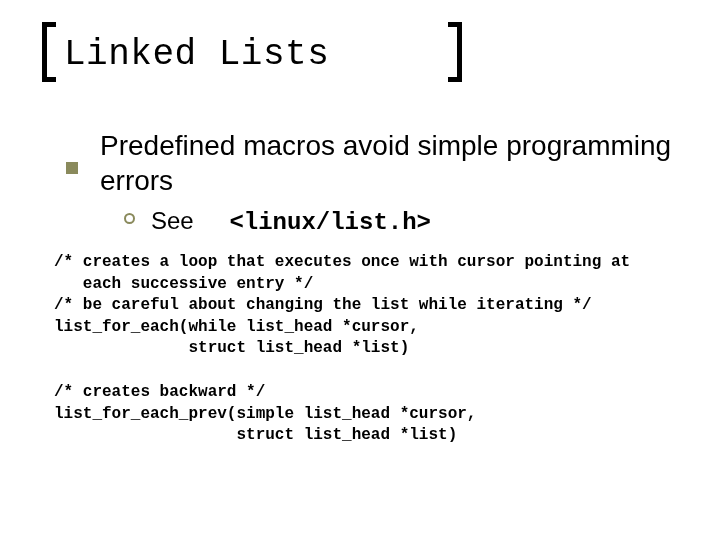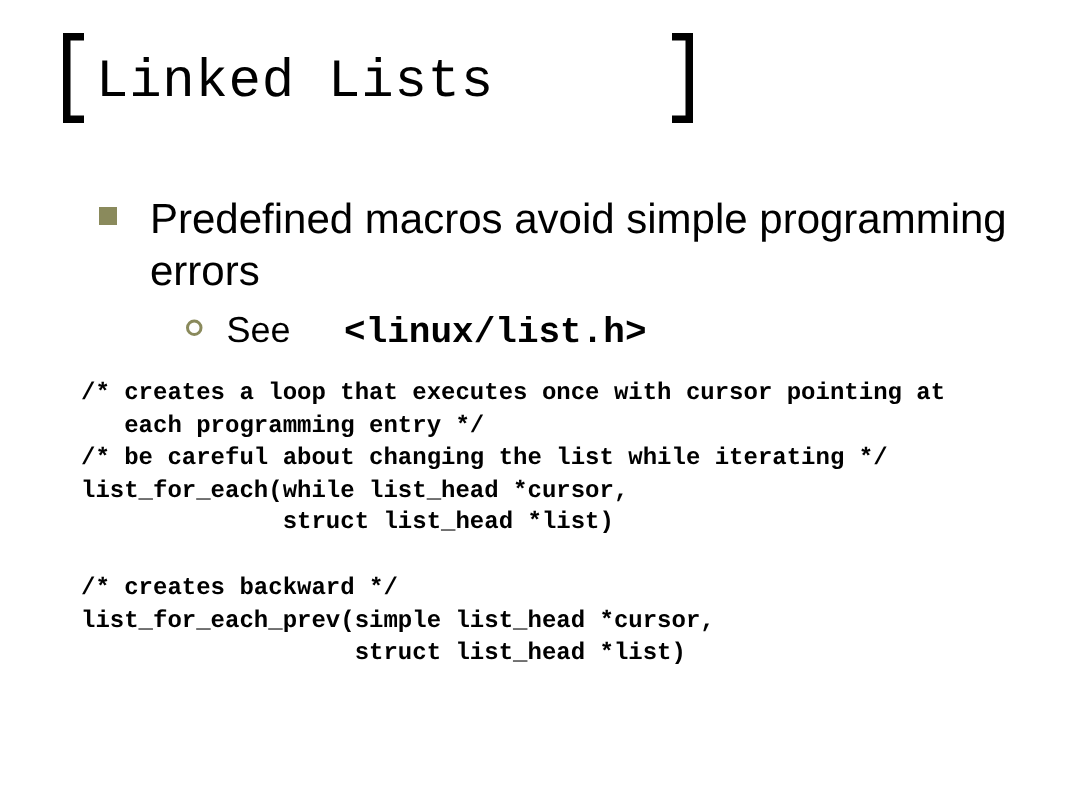--- a/index.html
+++ b/index.html
@@ -48,21 +48,21 @@
   .bracket-left::before { left:0; top:0; width:5px; height:60px; }
   .bracket-left::after  { left:0; top:0; width:14px; height:5px; box-shadow: 0 55px 0 0 #000; }
   .bracket-right::before { right:0; top:0; width:5px; height:60px; }
   .bracket-right::after  { right:0; top:0; width:14px; height:5px; box-shadow: 0 55px 0 0 #000; }
 
   .body {
     padding-left: 10px;
   }
   .lvl1 {
     display: flex;
-    align-items: flex-start;
+    align-items: center;
     margin-bottom: 8px;
     margin-top: 47px;
   }
   .sq-bullet {
     width: 12px;
     height: 12px;
     background: #8a8a5c;
     margin-top: 10px;
     margin-right: 22px;
     flex: 0 0 auto;
@@ -128,21 +128,21 @@
     </div>
 
     <div class="lvl2">
       <span class="circ-bullet"></span>
       <span class="lvl2-text">
         <span>See </span><span class="mono">&lt;linux/list.h&gt;</span>
       </span>
     </div>
 
     <div class="codeblock"><span>/* creates a loop that executes once with cursor pointing at</span>
-<span>   each programming entry */</span>
+<span>   each successive entry */</span>
 <span>/* be careful about changing the list while iterating */</span>
 <span>list_for_each(while list_head *cursor,</span>
 <span>              struct list_head *list)</span>
 <div class="gap"></div><span>/* creates backward */</span>
 <span>list_for_each_prev(simple list_head *cursor,</span>
 <span>                   struct list_head *list)</span></div>
 
   </div>
 
 </div>

